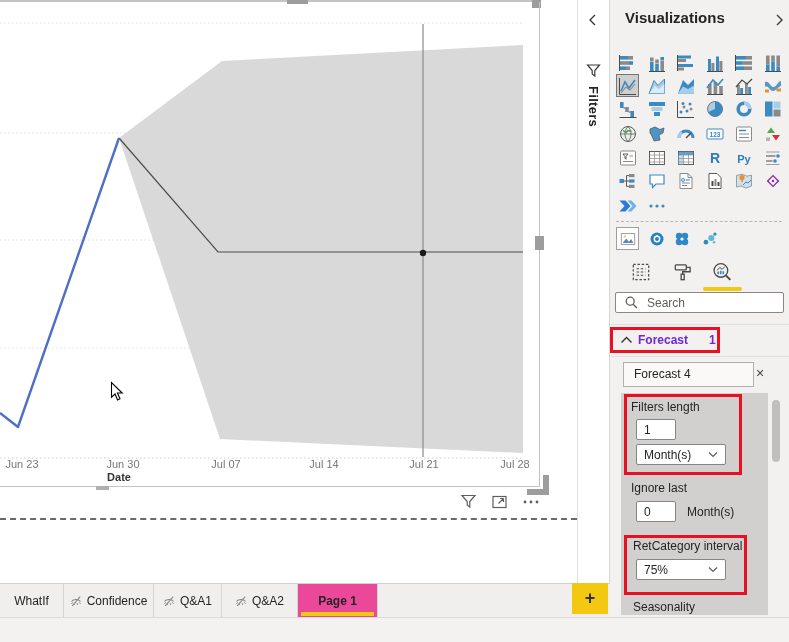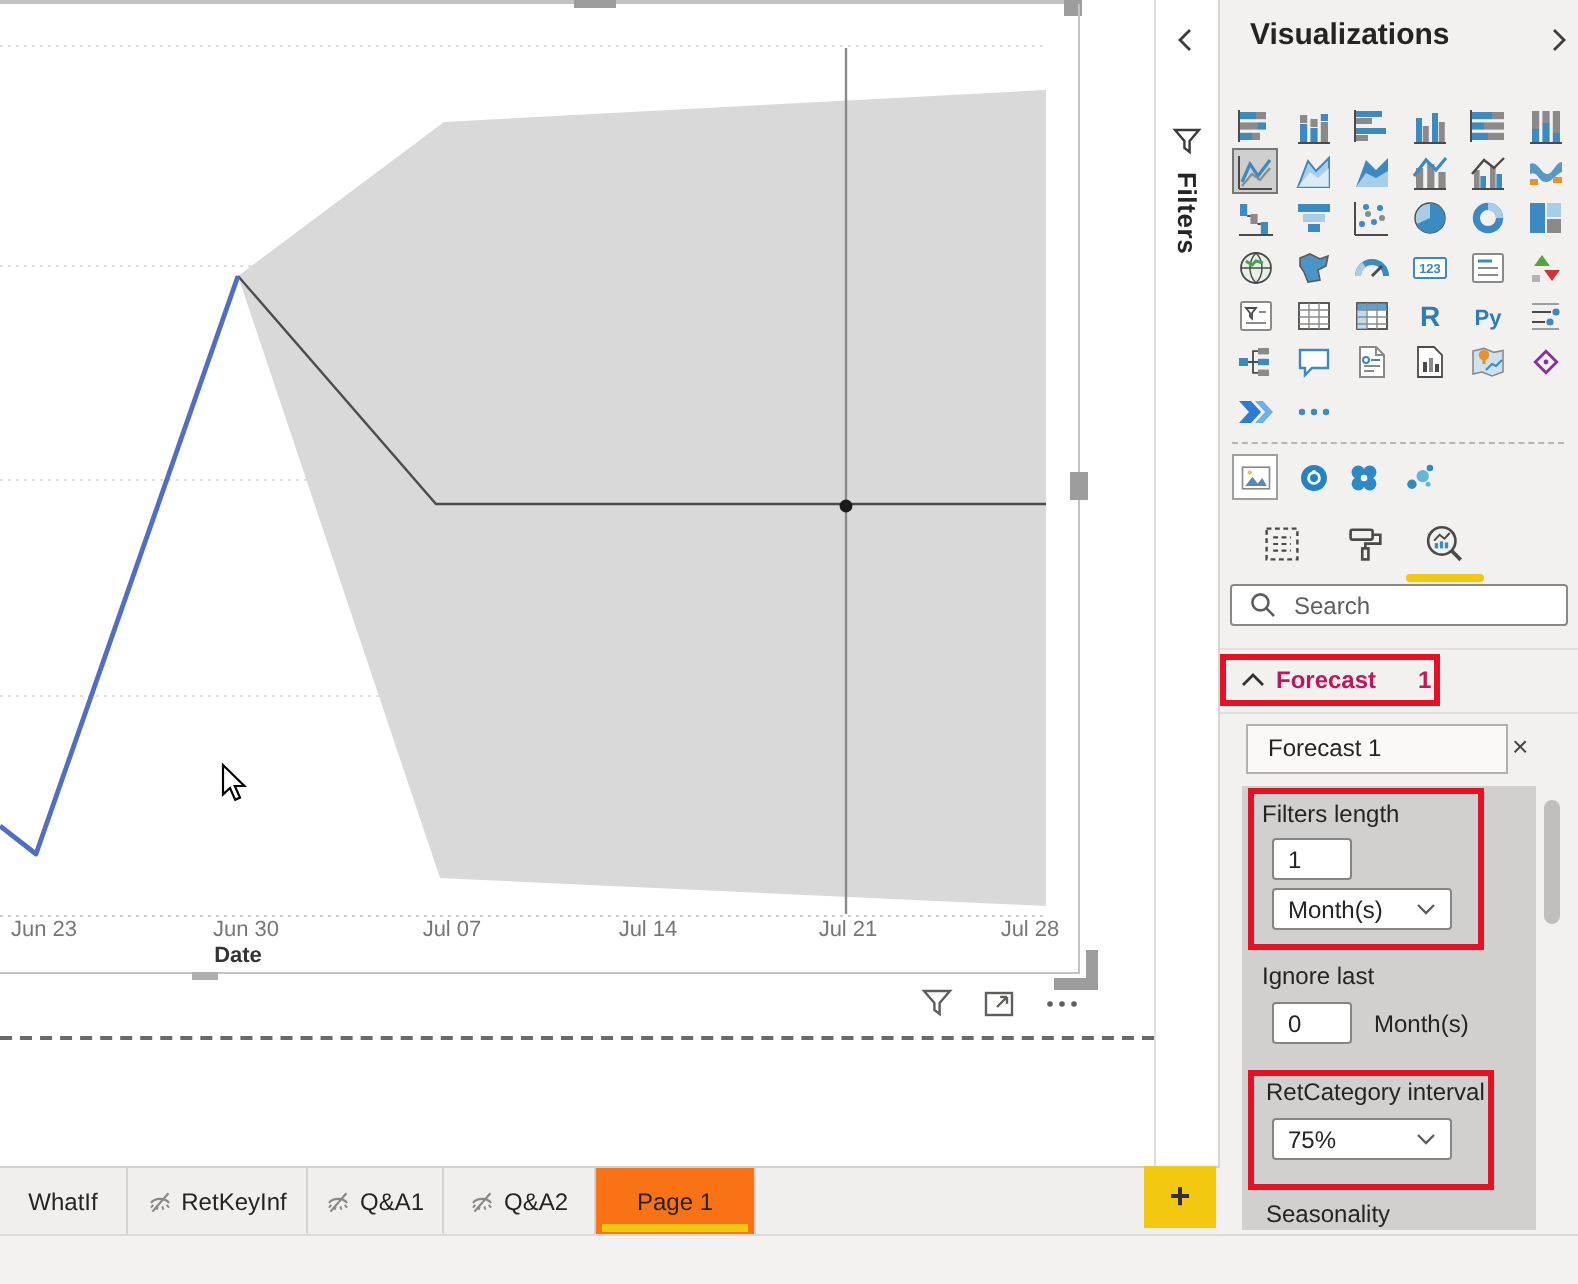--- a/index.html
+++ b/index.html
@@ -23,34 +23,34 @@
   .icon-tile{width:21px;height:21px;display:flex;align-items:center;justify-content:center;}
   .icon-tile.selected{background:#cfcfcf;outline:1px solid #767676;}
   #ai-sep{left:6px;top:221px;width:166px;border-top:1px dashed #b8b6b4;height:0;}
   .ai-first{outline:1px solid #a19f9d;background:#fff;}
   .ptab{width:26px;height:26px;display:flex;align-items:center;justify-content:center;}
   #ptab-underline{left:93px;top:287px;width:39px;height:3.5px;background:#f2c811;border-radius:2px;}
   #search-box{left:5px;top:292px;width:169px;height:21px;background:#fff;border:1px solid #8a8886;border-radius:2px;box-sizing:border-box;display:flex;align-items:center;}
   #search-input{border:0;outline:0;background:transparent;font-size:12px;color:#252423;width:120px;font-family:inherit;}
   #search-input::placeholder{color:#605e5c;opacity:1;}
   .hsep{left:0;width:180px;border-top:1px solid #e1dfdd;height:0;}
-  .sec-label{font-size:12px;font-weight:700;color:#be185d;}
+  .sec-label{font-size:12px;font-weight:700;color:#6d28d9;}
   #forecast-chip{left:13px;top:362px;width:131px;height:25px;background:#faf9f8;border:1px solid #b3b1af;box-sizing:border-box;font-size:12px;color:#252423;line-height:23px;padding-left:10px;}
   #chip-close{left:146px;top:365px;font-size:14px;color:#444;cursor:default;}
   #settings-card{left:11px;top:393px;width:147px;height:222px;background:#d2d0ce;}
   .card-label{position:absolute;font-size:12px;color:#252423;}
   .tbox{position:absolute;background:#fff;border:1px solid #858585;border-radius:2px;box-sizing:border-box;font-size:12px;color:#252423;display:flex;align-items:center;padding-left:7px;}
   .dd{justify-content:space-between;padding-right:7px;}
   #panel-scrollbar{left:162px;top:400px;width:8px;height:62px;background:#c1bfbd;border-radius:4px;}
   
   .redbox{border:3px solid #e81123;box-sizing:border-box;z-index:50;pointer-events:none;}
   
   #tabbar{left:0;top:583px;width:610px;height:34px;background:#f0efee;border-top:1px solid #d1d1d1;display:flex;box-sizing:border-box;}
   .page-tab{height:100%;display:flex;align-items:center;justify-content:center;gap:5px;font-size:12px;color:#252423;border-right:1px solid #d6d4d2;box-sizing:border-box;position:relative;overflow:hidden;white-space:nowrap;}
-  .page-tab.active{background:#f97316;font-weight:400;}
+  .page-tab.active{background:#ec4899;font-weight:700;}
   .page-tab.active::after{content:"";position:absolute;left:3px;right:3px;bottom:1px;height:4px;background:#f2c811;}
   #add-page{left:572px;top:583px;width:36px;height:31px;background:#f2c811;color:#323130;font-size:18px;font-weight:700;display:flex;align-items:center;justify-content:center;}
   #statusbar{left:0;top:617px;width:789px;height:25px;background:#f3f2f1;border-top:1px solid #dcdad8;box-sizing:border-box;}
 </style>
 </head>
 <body>
 <div id="app">
 
   <div id="report-canvas" class="abs">
     <svg id="chart-svg" class="abs" width="577" height="520">
@@ -490,21 +490,21 @@
     </div>
 
     <div class="abs hsep" style="top:324px"></div>
     <svg class="abs" style="left:10px;top:335px" width="13" height="10">
       <polyline points="1.5,7.5 6.5,2.5 11.5,7.5" fill="none" stroke="#323130" stroke-width="1.4"></polyline>
     </svg>
     <div class="abs sec-label" style="left:28px;top:333px">Forecast</div>
     <div class="abs sec-label" style="left:99px;top:333px">1</div>
     <div class="abs hsep" style="top:356px"></div>
 
-    <div id="forecast-chip" class="abs">Forecast 1</div>
+    <div id="forecast-chip" class="abs">Forecast 4</div>
     <div id="chip-close" class="abs">×</div>
 
     <div id="settings-card" class="abs">
       <div class="card-label" style="left:10px;top:7px">Filters length</div>
       <div class="tbox" style="left:15px;top:26px;width:40px;height:21px">1</div>
       <div class="tbox dd" style="left:15px;top:51px;width:90px;height:21px">
         <span>Month(s)</span>
         <svg width="10" height="7">
             <polyline points="1,1.5 5,5.5 9,1.5" fill="none" stroke="#605e5c" stroke-width="1.2"></polyline>
           </svg>
@@ -533,21 +533,21 @@
         <span>WhatIf</span>
       </div>
       <div class="page-tab" style="width: 90px;">
         <span style="display: flex;">
           <svg viewBox="0 0 12 12" width="12" height="12">
             <path d="M1.5,6.5 C3.3,3.8 8.7,3.8 10.5,6.5" fill="none" stroke="#8a8886" stroke-width="1.1"></path>
             <path d="M2.6,7.4 L1.5,8.8 M4.8,8.2 L4.3,9.9 M7.2,8.2 L7.7,9.9 M9.4,7.4 L10.5,8.8" stroke="#8a8886" stroke-width="1"></path>
             <line x1="2.2" y1="10.8" x2="10.2" y2="1.6" stroke="#8a8886" stroke-width="1.1"></line>
           </svg>
         </span>
-        <span>RetKeyInf</span>
+        <span>Confidence</span>
       </div>
       <div class="page-tab" style="width: 68px;">
         <span style="display: flex;">
           <svg viewBox="0 0 12 12" width="12" height="12">
             <path d="M1.5,6.5 C3.3,3.8 8.7,3.8 10.5,6.5" fill="none" stroke="#8a8886" stroke-width="1.1"></path>
             <path d="M2.6,7.4 L1.5,8.8 M4.8,8.2 L4.3,9.9 M7.2,8.2 L7.7,9.9 M9.4,7.4 L10.5,8.8" stroke="#8a8886" stroke-width="1"></path>
             <line x1="2.2" y1="10.8" x2="10.2" y2="1.6" stroke="#8a8886" stroke-width="1.1"></line>
           </svg>
         </span>
         <span>Q&amp;A1</span>

